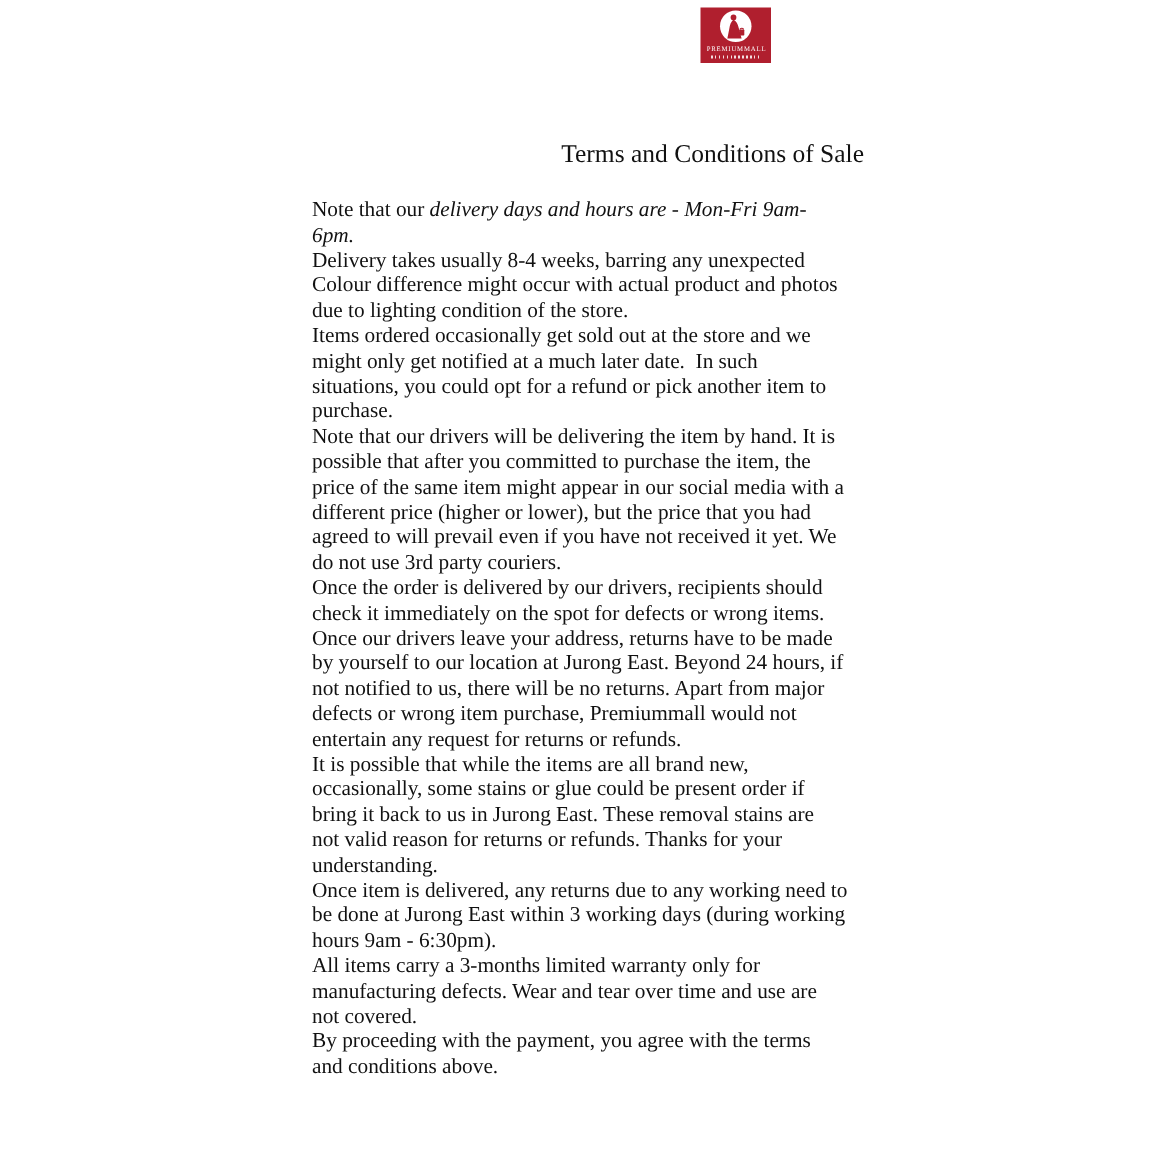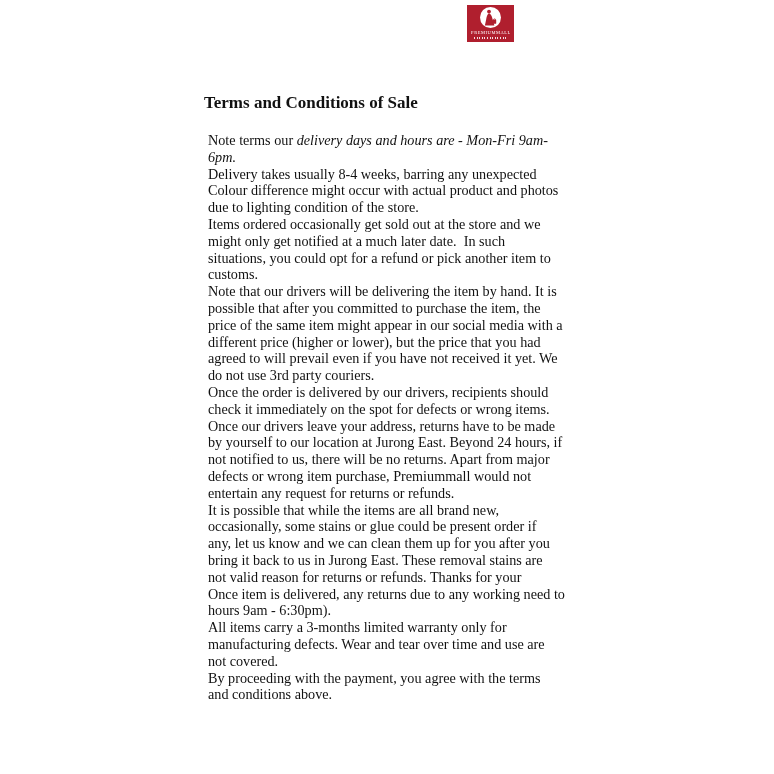--- a/index.html
+++ b/index.html
@@ -48,23 +48,23 @@
     background: repeating-linear-gradient(90deg,
       rgba(255,255,255,0.85) 0 1px, transparent 1px 2.6px);
   }
   
   .title {
     position: absolute;
     left: 204px;
     top: 93px;
     width: 372px;
     margin: 0;
-    text-align: left;
+    text-align: right;
     font-size: 17px;
-    font-weight: bold;
+    font-weight: normal;
     color: #111111;
     font-family: "Liberation Serif", serif;
   }
   
   .content {
     position: absolute;
     left: 208px;
     top: 132px;
     width: 372px;
     font-size: 14.2px;
@@ -91,48 +91,49 @@
         <path d="M26.2 14.6 q 1.3 -1.6 2.7 0" stroke="#b01f2e" stroke-width="0.7" fill="none"></path>
       </g>
     </svg>
     <div class="brand">PREMIUMMALL</div>
     <div class="tagline"></div>
   </div>
 
   <h1 class="title">Terms and Conditions of Sale</h1>
 
   <div class="content">
-      <div class="line"><span>Note terms our </span><span class="it">delivery days and hours are - Mon-Fri 9am-</span></div>
+      <div class="line"><span>Note that our </span><span class="it">delivery days and hours are - Mon-Fri 9am-</span></div>
       <div class="line"><span class="it">6pm.</span></div>
       <div class="line"><span>Delivery takes usually 8-4 weeks, barring any unexpected</span></div>
       <div class="line"><span>Colour difference might occur with actual product and photos</span></div>
       <div class="line"><span>due to lighting condition of the store.</span></div>
       <div class="line"><span>Items ordered occasionally get sold out at the store and we</span></div>
       <div class="line"><span>might only get notified at a much later date.  In such</span></div>
       <div class="line"><span>situations, you could opt for a refund or pick another item to</span></div>
-      <div class="line"><span>customs.</span></div>
+      <div class="line"><span>purchase.</span></div>
       <div class="line"><span>Note that our drivers will be delivering the item by hand. It is</span></div>
       <div class="line"><span>possible that after you committed to purchase the item, the</span></div>
       <div class="line"><span>price of the same item might appear in our social media with a</span></div>
       <div class="line"><span>different price (higher or lower), but the price that you had</span></div>
       <div class="line"><span>agreed to will prevail even if you have not received it yet. We</span></div>
       <div class="line"><span>do not use 3rd party couriers.</span></div>
       <div class="line"><span>Once the order is delivered by our drivers, recipients should</span></div>
       <div class="line"><span>check it immediately on the spot for defects or wrong items.</span></div>
       <div class="line"><span>Once our drivers leave your address, returns have to be made</span></div>
       <div class="line"><span>by yourself to our location at Jurong East. Beyond 24 hours, if</span></div>
       <div class="line"><span>not notified to us, there will be no returns. Apart from major</span></div>
       <div class="line"><span>defects or wrong item purchase, Premiummall would not</span></div>
       <div class="line"><span>entertain any request for returns or refunds.</span></div>
       <div class="line"><span>It is possible that while the items are all brand new,</span></div>
       <div class="line"><span>occasionally, some stains or glue could be present order if</span></div>
-      <div class="line"><span>any, let us know and we can clean them up for you after you</span></div>
       <div class="line"><span>bring it back to us in Jurong East. These removal stains are</span></div>
       <div class="line"><span>not valid reason for returns or refunds. Thanks for your</span></div>
+      <div class="line"><span>understanding.</span></div>
       <div class="line"><span>Once item is delivered, any returns due to any working need to</span></div>
+      <div class="line"><span>be done at Jurong East within 3 working days (during working</span></div>
       <div class="line"><span>hours 9am - 6:30pm).</span></div>
       <div class="line"><span>All items carry a 3-months limited warranty only for</span></div>
       <div class="line"><span>manufacturing defects. Wear and tear over time and use are</span></div>
       <div class="line"><span>not covered.</span></div>
       <div class="line"><span>By proceeding with the payment, you agree with the terms</span></div>
       <div class="line"><span>and conditions above.</span></div>
     </div>
 
 </div>
 

